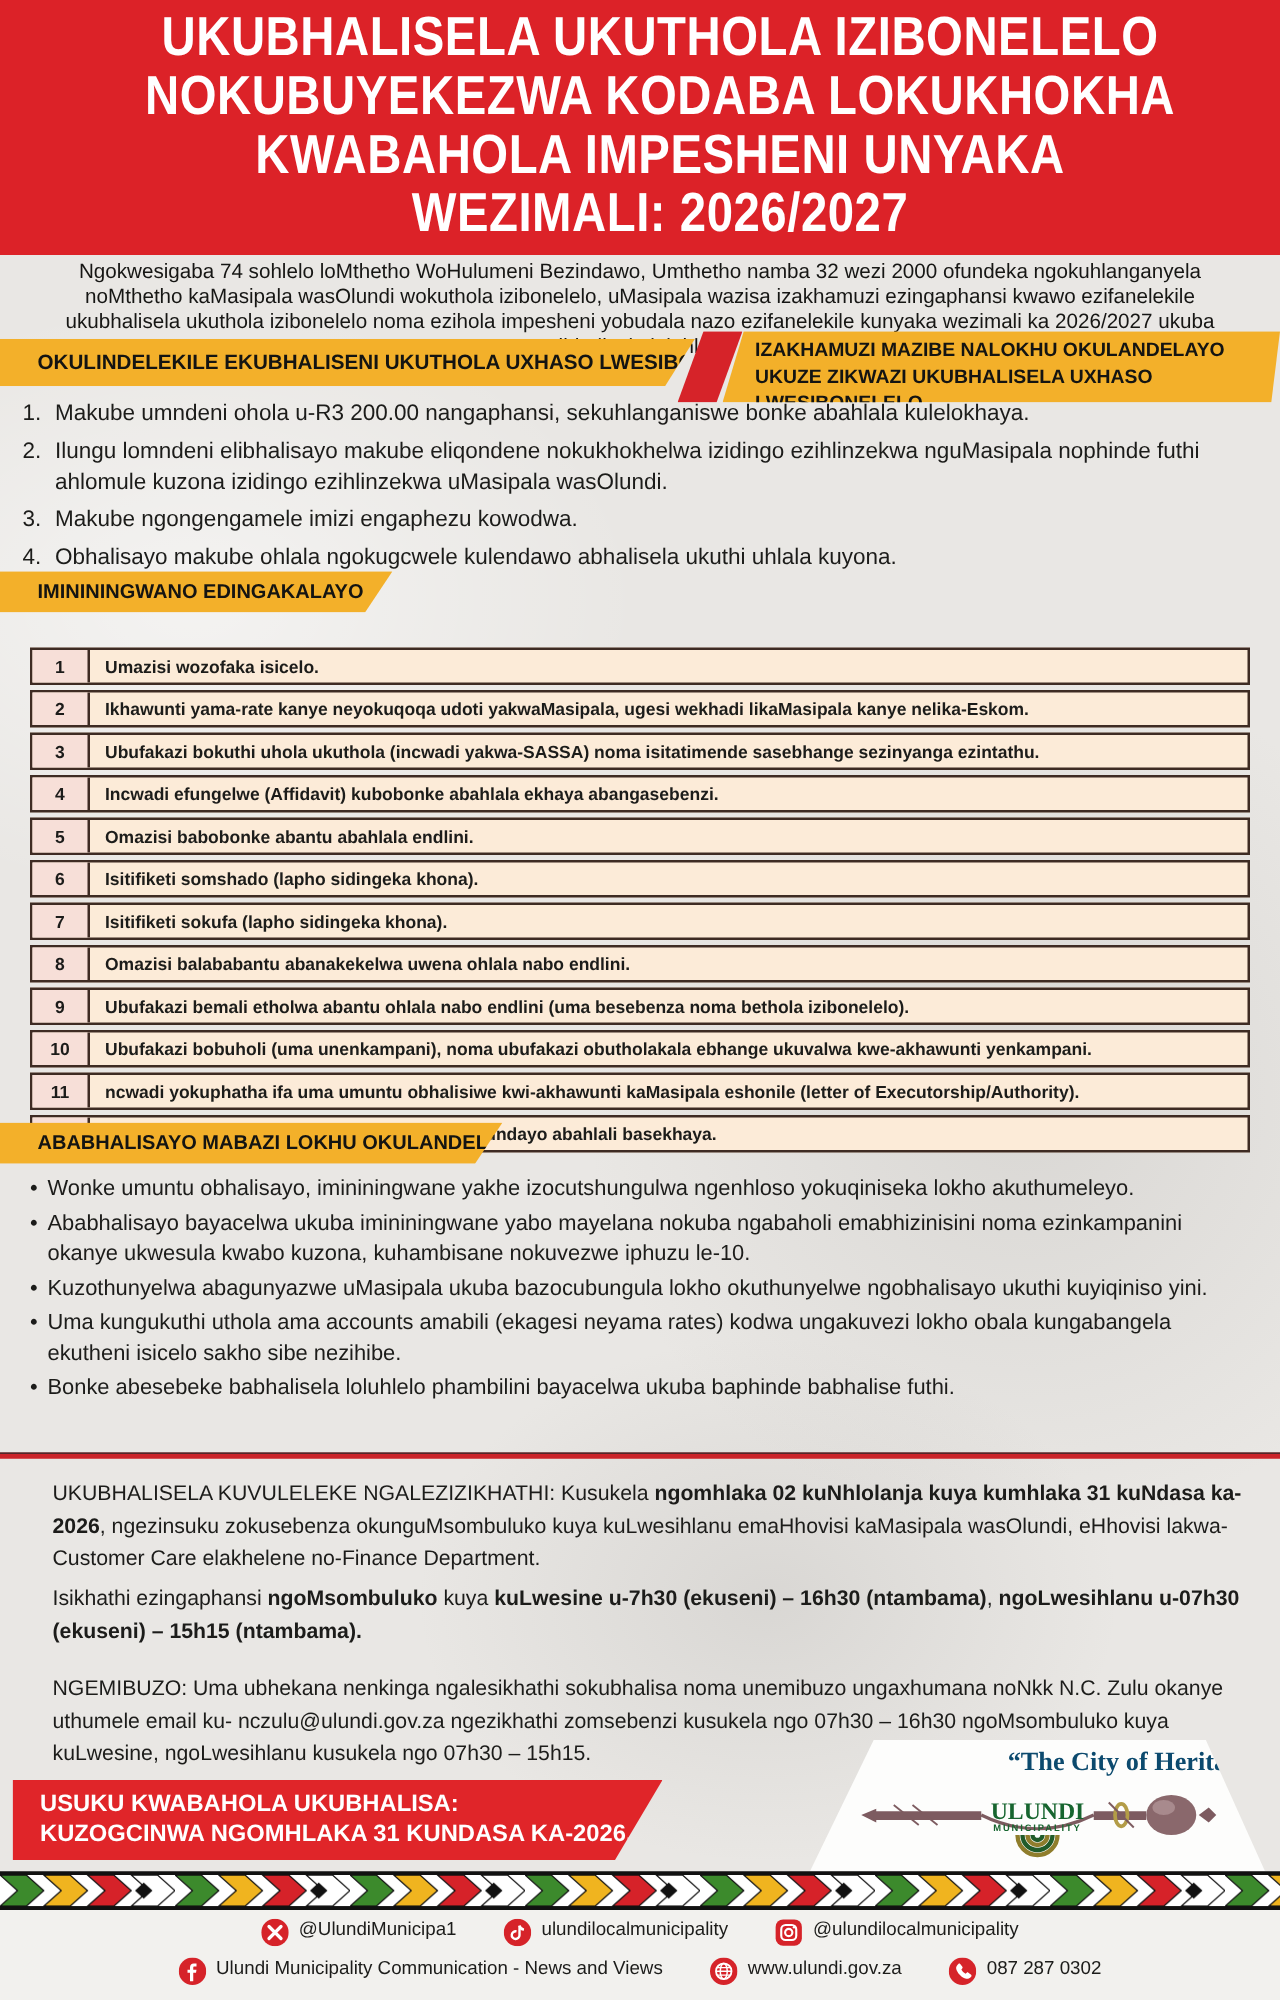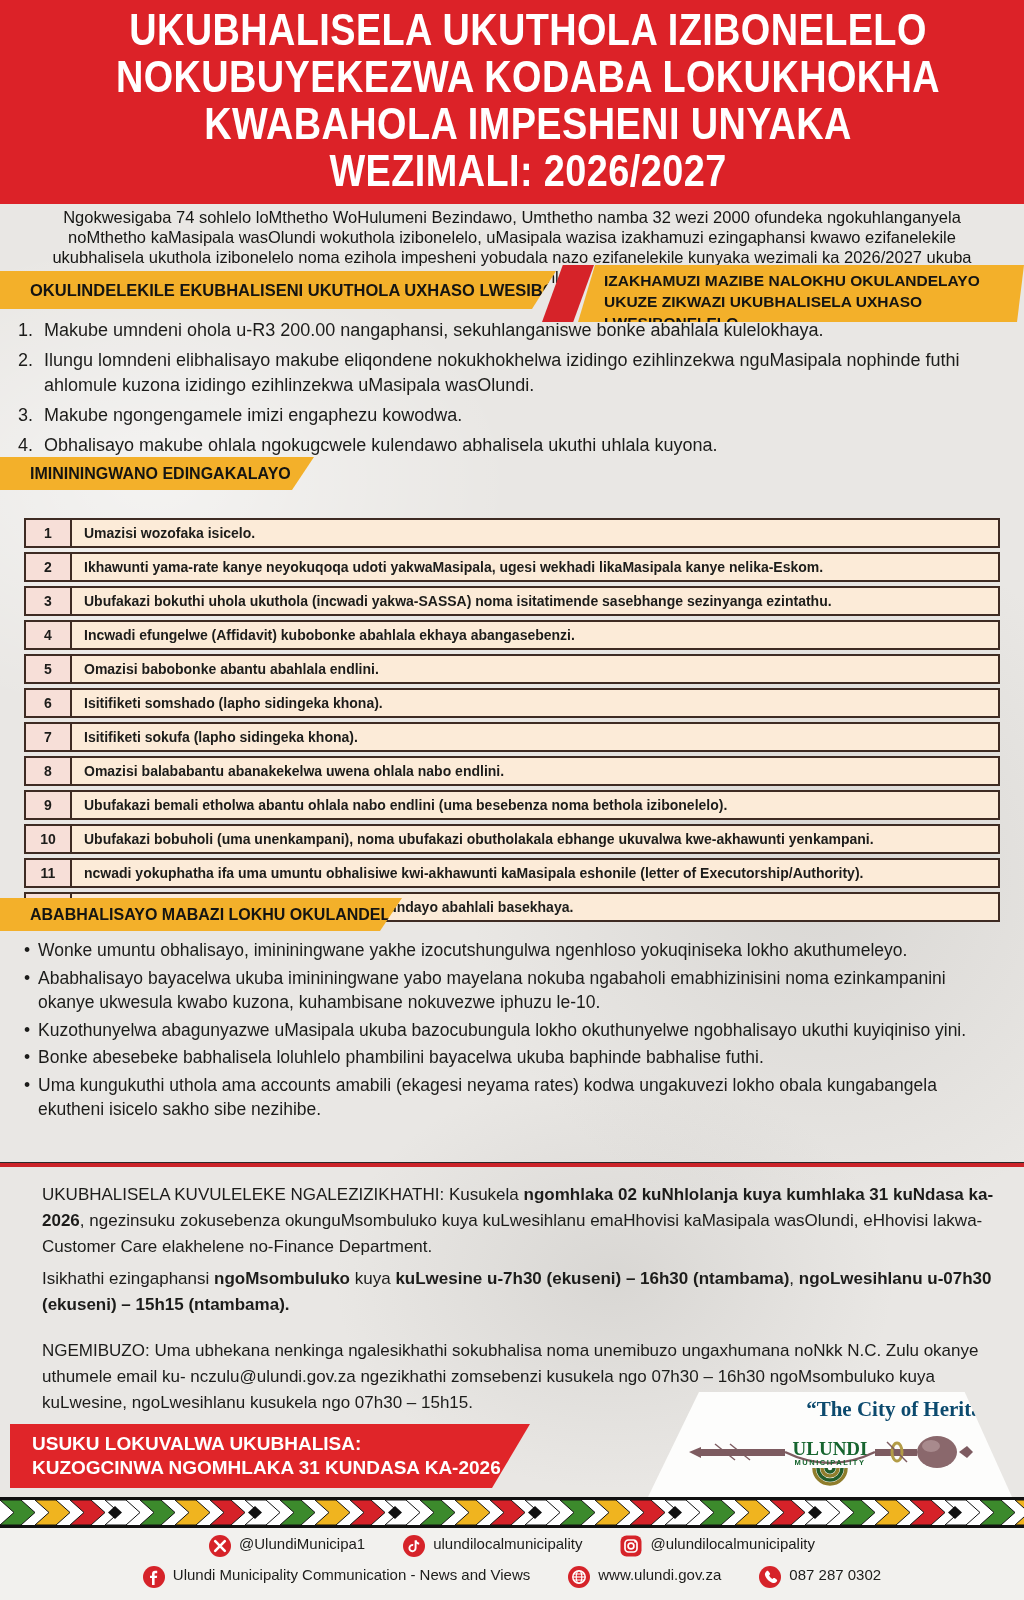--- a/index.html
+++ b/index.html
@@ -137,40 +137,40 @@
         <div class="tdesc">Ubufakazi bokufunda isikole kubo bonke abafundayo abahlali basekhaya.</div>
       </div>
   </div>
 
   <div class="banner banner-notes">ABABHALISAYO MABAZI LOKHU OKULANDELAYO</div>
 
   <div class="bullets">
     <div class="bullet">Wonke umuntu obhalisayo, imininingwane yakhe izocutshungulwa ngenhloso yokuqiniseka lokho akuthumeleyo.</div>
     <div class="bullet">Ababhalisayo bayacelwa ukuba imininingwane yabo mayelana nokuba ngabaholi emabhizinisini noma ezinkampanini okanye ukwesula kwabo kuzona, kuhambisane nokuvezwe iphuzu le-10.</div>
     <div class="bullet">Kuzothunyelwa abagunyazwe uMasipala ukuba bazocubungula lokho okuthunyelwe ngobhalisayo ukuthi kuyiqiniso yini.</div>
+    <div class="bullet">Uma kungukuthi uthola ama accounts amabili (ekagesi neyama rates) kodwa ungakuvezi lokho obala kungabangela ekutheni isicelo sakho sibe nezihibe.</div>
     <div class="bullet">Bonke abesebeke babhalisela loluhlelo phambilini bayacelwa ukuba baphinde babhalise futhi.</div>
-    <div class="bullet">Uma kungukuthi uthola ama accounts amabili (ekagesi neyama rates) kodwa ungakuvezi lokho obala kungabangela ekutheni isicelo sakho sibe nezihibe.</div>
   </div>
 
   <div class="divider"></div>
 
   <div class="para p-opening">
     <span>UKUBHALISELA KUVULELEKE NGALEZIZIKHATHI: </span><span>Kusukela </span><span class="b">ngomhlaka 02 kuNhlolanja kuya kumhlaka 31 kuNdasa ka-2026</span><span>, ngezinsuku zokusebenza okunguMsombuluko kuya kuLwesihlanu emaHhovisi kaMasipala wasOlundi, eHhovisi lakwa-Customer Care elakhelene no-Finance Department.</span>
   </div>
 
   <div class="para p-hours">
     <span>Isikhathi ezingaphansi </span><span class="b">ngoMsombuluko </span><span>kuya </span><span class="b">kuLwesine u-7h30 (ekuseni) – 16h30 (ntambama)</span><span>, </span><span class="b">ngoLwesihlanu u-07h30 (ekuseni) – 15h15 (ntambama).</span>
   </div>
 
   <div class="para p-questions">
     <span>NGEMIBUZO: Uma ubhekana nenkinga ngalesikhathi sokubhalisa noma unemibuzo ungaxhumana noNkk N.C. Zulu okanye uthumele email ku- </span><span>nczulu@ulundi.gov.za</span><span> ngezikhathi zomsebenzi kusukela ngo 07h30 – 16h30 ngoMsombuluko kuya kuLwesine, ngoLwesihlanu kusukela ngo 07h30 – 15h15.</span>
   </div>
 
   <div class="closing">
-    <div>USUKU LOKUVALWA UKUBHALISA:</div>
+    <div>USUKU KWABAHOLA UKUBHALISA:</div>
     <div>KUZOGCINWA NGOMHLAKA 31 KUNDASA KA-2026.</div>
   </div>
 
   <div class="plate">
     <div class="motto">“The City of Heritage”</div>
     <svg width="310" height="70" viewBox="0 0 310 70">
 
       <polygon points="14,30 26,25 26,36 14,30" fill="#7d5b60"></polygon>
       <rect x="24" y="27" width="86" height="7" fill="#7d5b60"></rect>
       <line x1="40" y1="22" x2="60" y2="38" stroke="#7d5b60" stroke-width="1.5"></line>

